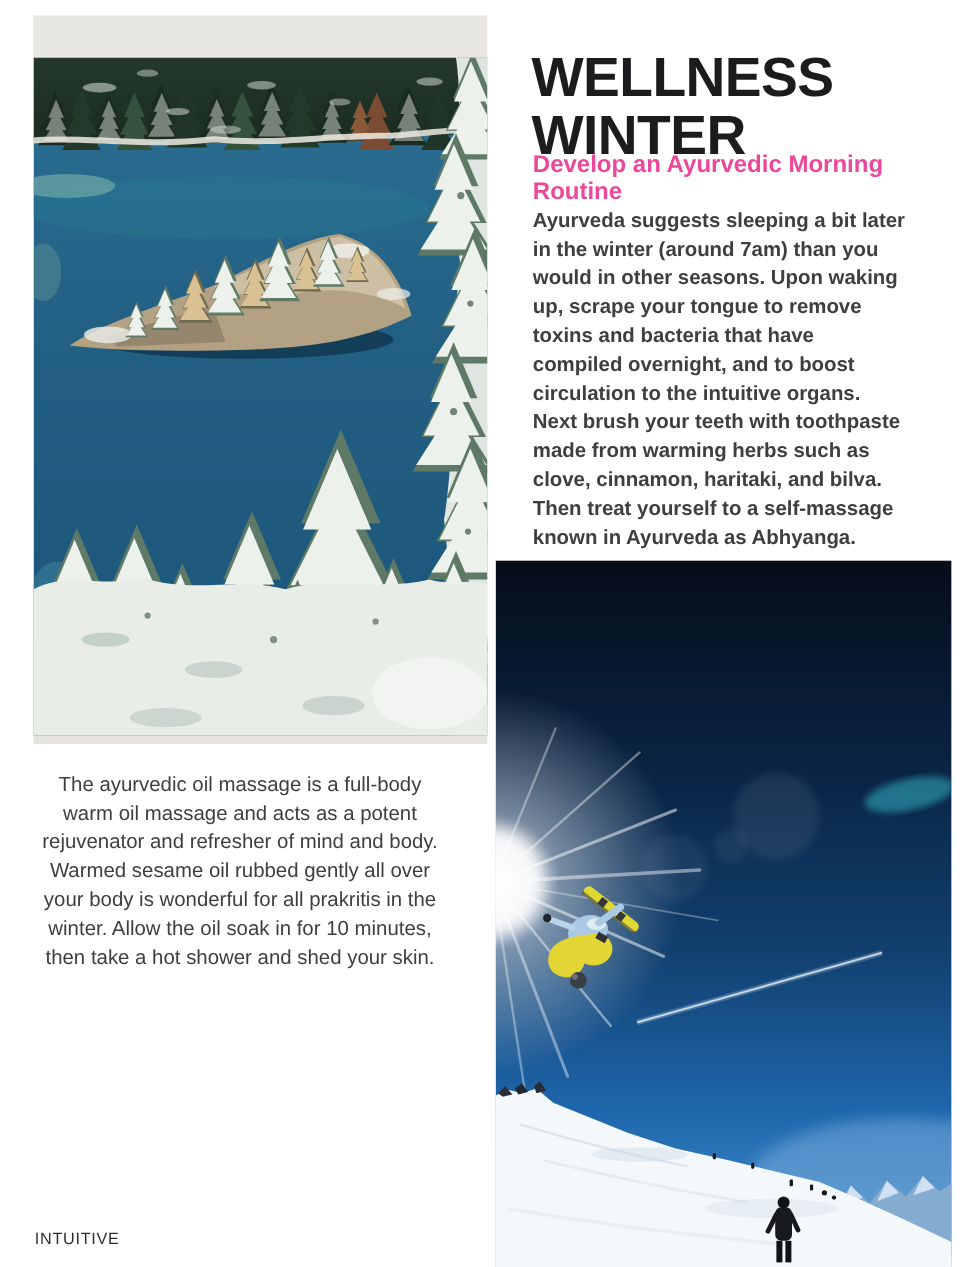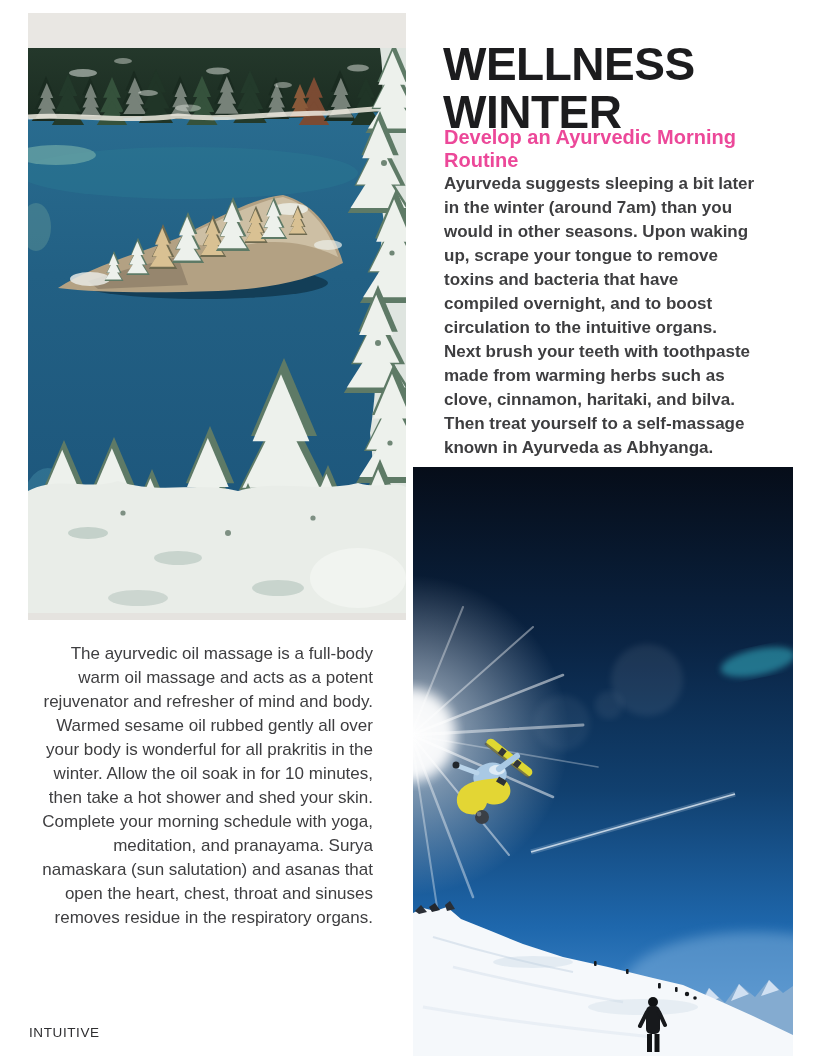--- a/index.html
+++ b/index.html
@@ -31,21 +31,21 @@
     position:absolute; left:1px; top:126px; width:300px;
     font-size:20px; line-height:23px; font-weight:700; color:#ec4899;
   }
   .intro-paragraph {
     position:absolute; left:1px; top:172px; width:312px;
     font-size:17px; line-height:24px; font-weight:700; color:#3e3e40;
     white-space:pre-line;
   }
   .massage-block {
     position:absolute; left:27px; top:642px; width:346px;
-    text-align:right; font-size:17px; line-height:24px; color:#3e3e40;
+    text-align:center; font-size:17px; line-height:24px; color:#3e3e40;
   }
   .massage-block p { margin:0; }
   .footer-brand {
     position:absolute; left:29px; top:1025px;
     font-size:13.5px; letter-spacing:0.6px; color:#2e2e30; font-weight:400;
   }
 </style>
 </head>
 <body>
 
@@ -295,18 +295,17 @@
         <line x1="-6" y1="-40" x2="-13" y2="-26" stroke="#17191c" stroke-width="4" stroke-linecap="round"></line>
         <line x1="6" y1="-40" x2="12" y2="-27" stroke="#17191c" stroke-width="4" stroke-linecap="round"></line>
         <rect x="-6" y="-18" width="5" height="18" fill="#101214"></rect>
         <rect x="1.5" y="-18" width="5" height="18" fill="#101214"></rect>
       </g>
     </svg>
   </figure>
 
   <section class="massage-block">
     <p>The ayurvedic oil massage is a full-body warm oil massage and acts as a potent rejuvenator and refresher of mind and body. Warmed sesame oil rubbed gently all over your body is wonderful for all prakritis in the winter. Allow the oil soak in for 10 minutes, then take a hot shower and shed your skin.</p>
-    <p>Complete your morning schedule with yoga, meditation, and pranayama. Surya namaskara (sun salutation) and asanas that open the heart, chest, throat and sinuses removes residue in the respiratory organs.</p>
   </section>
 
   <div class="footer-brand">INTUITIVE</div>
 
 </div>
 
 </body></html>

